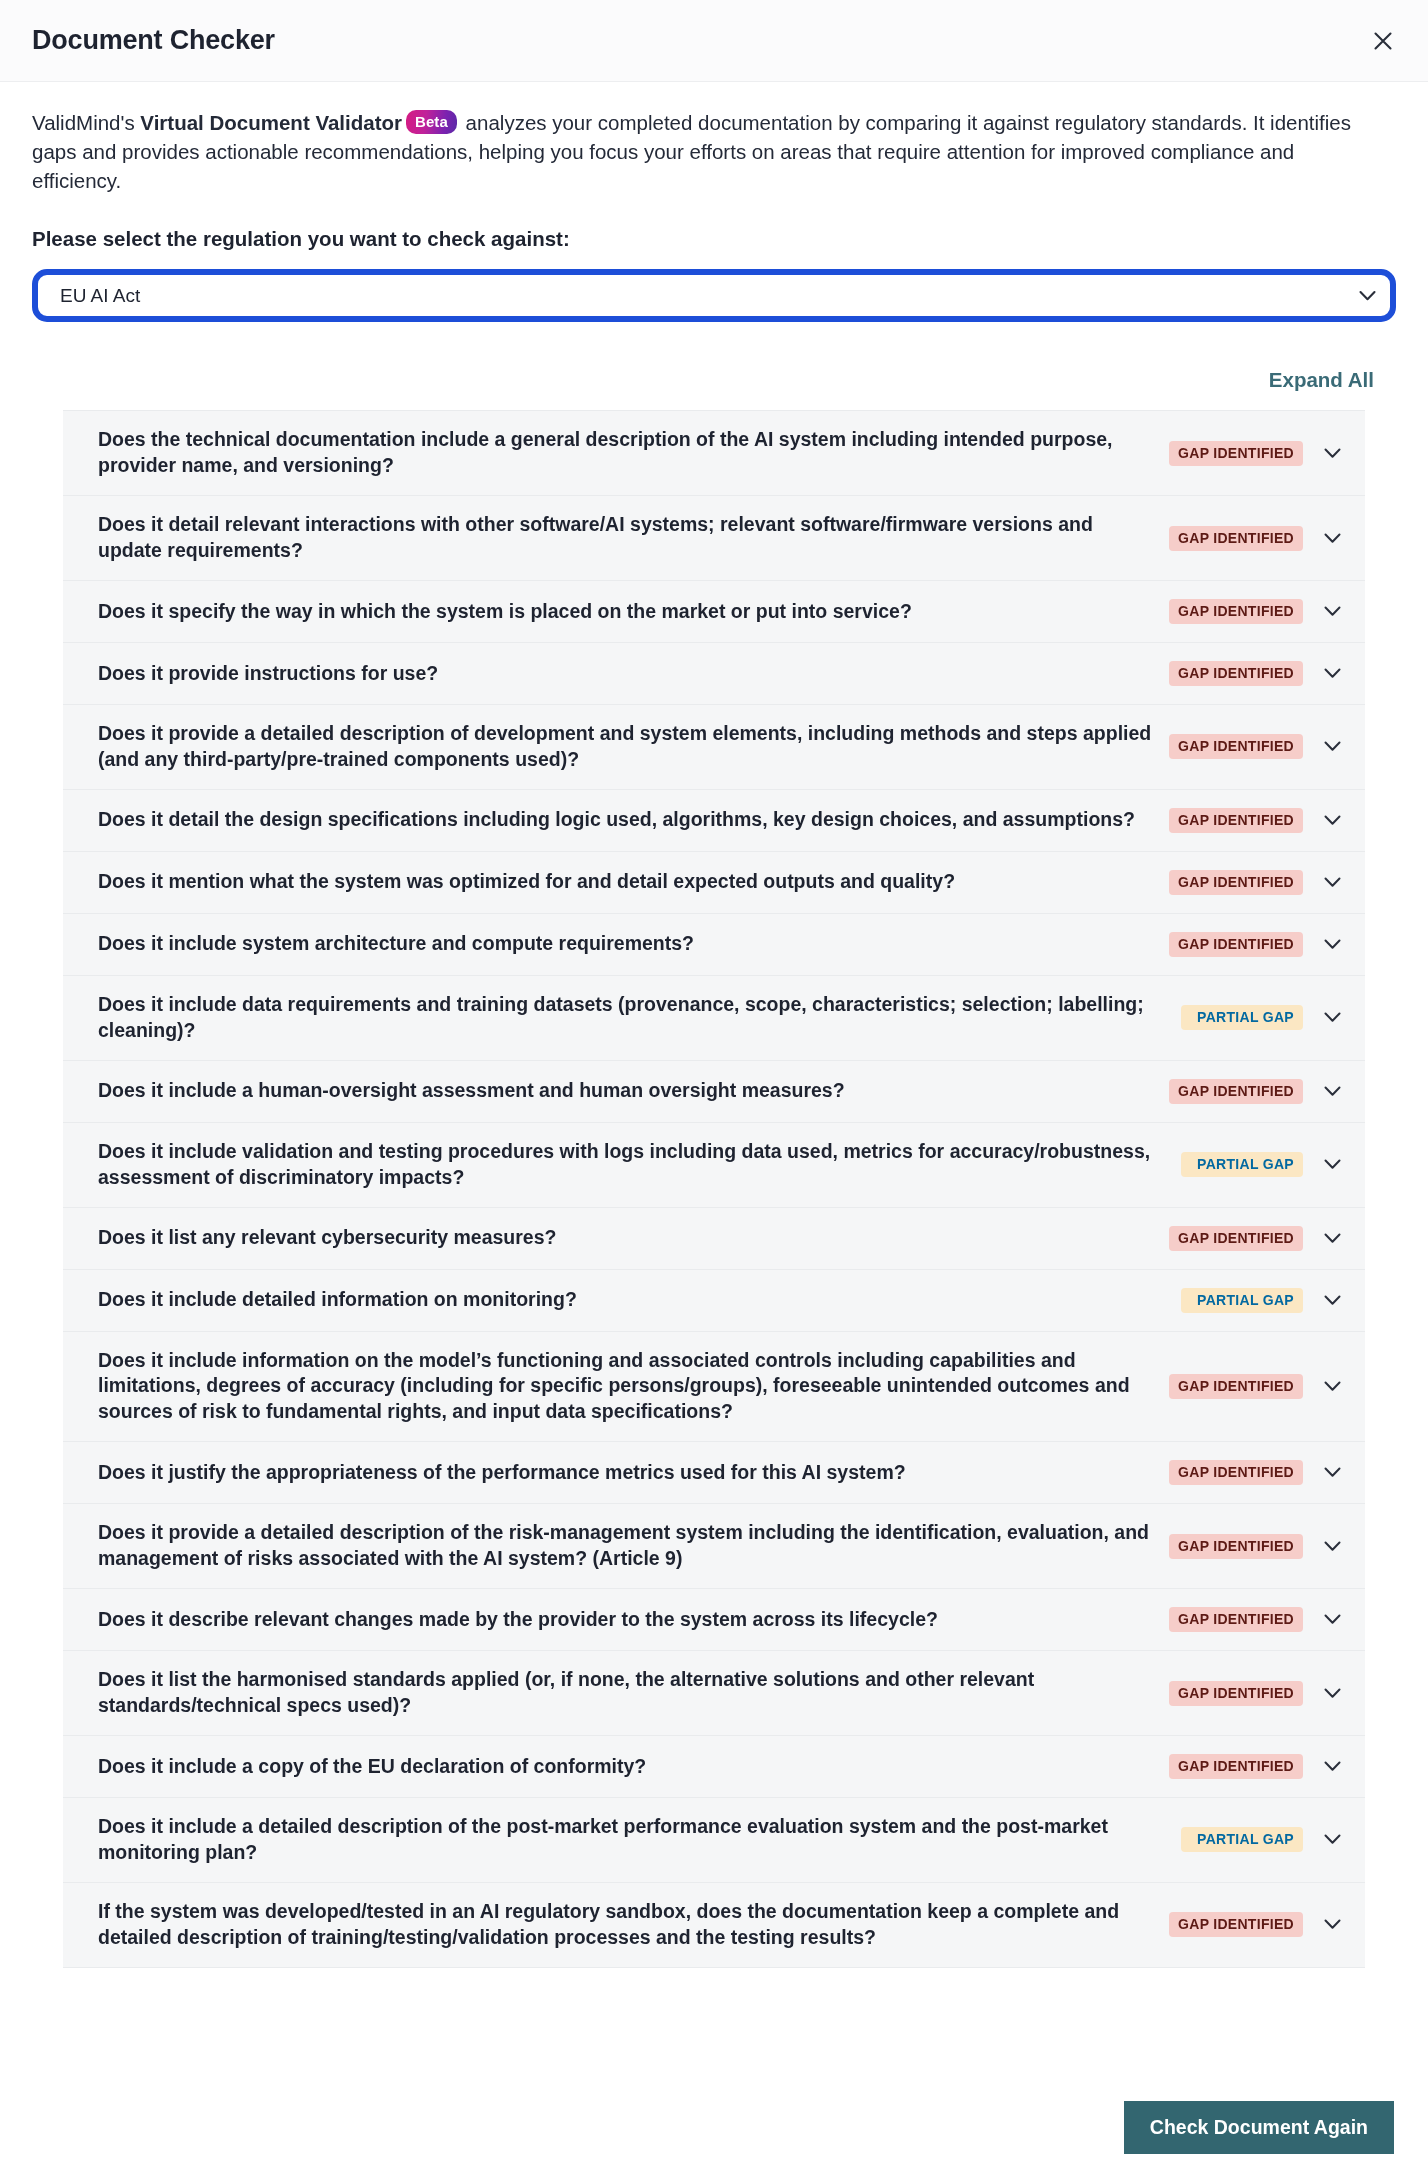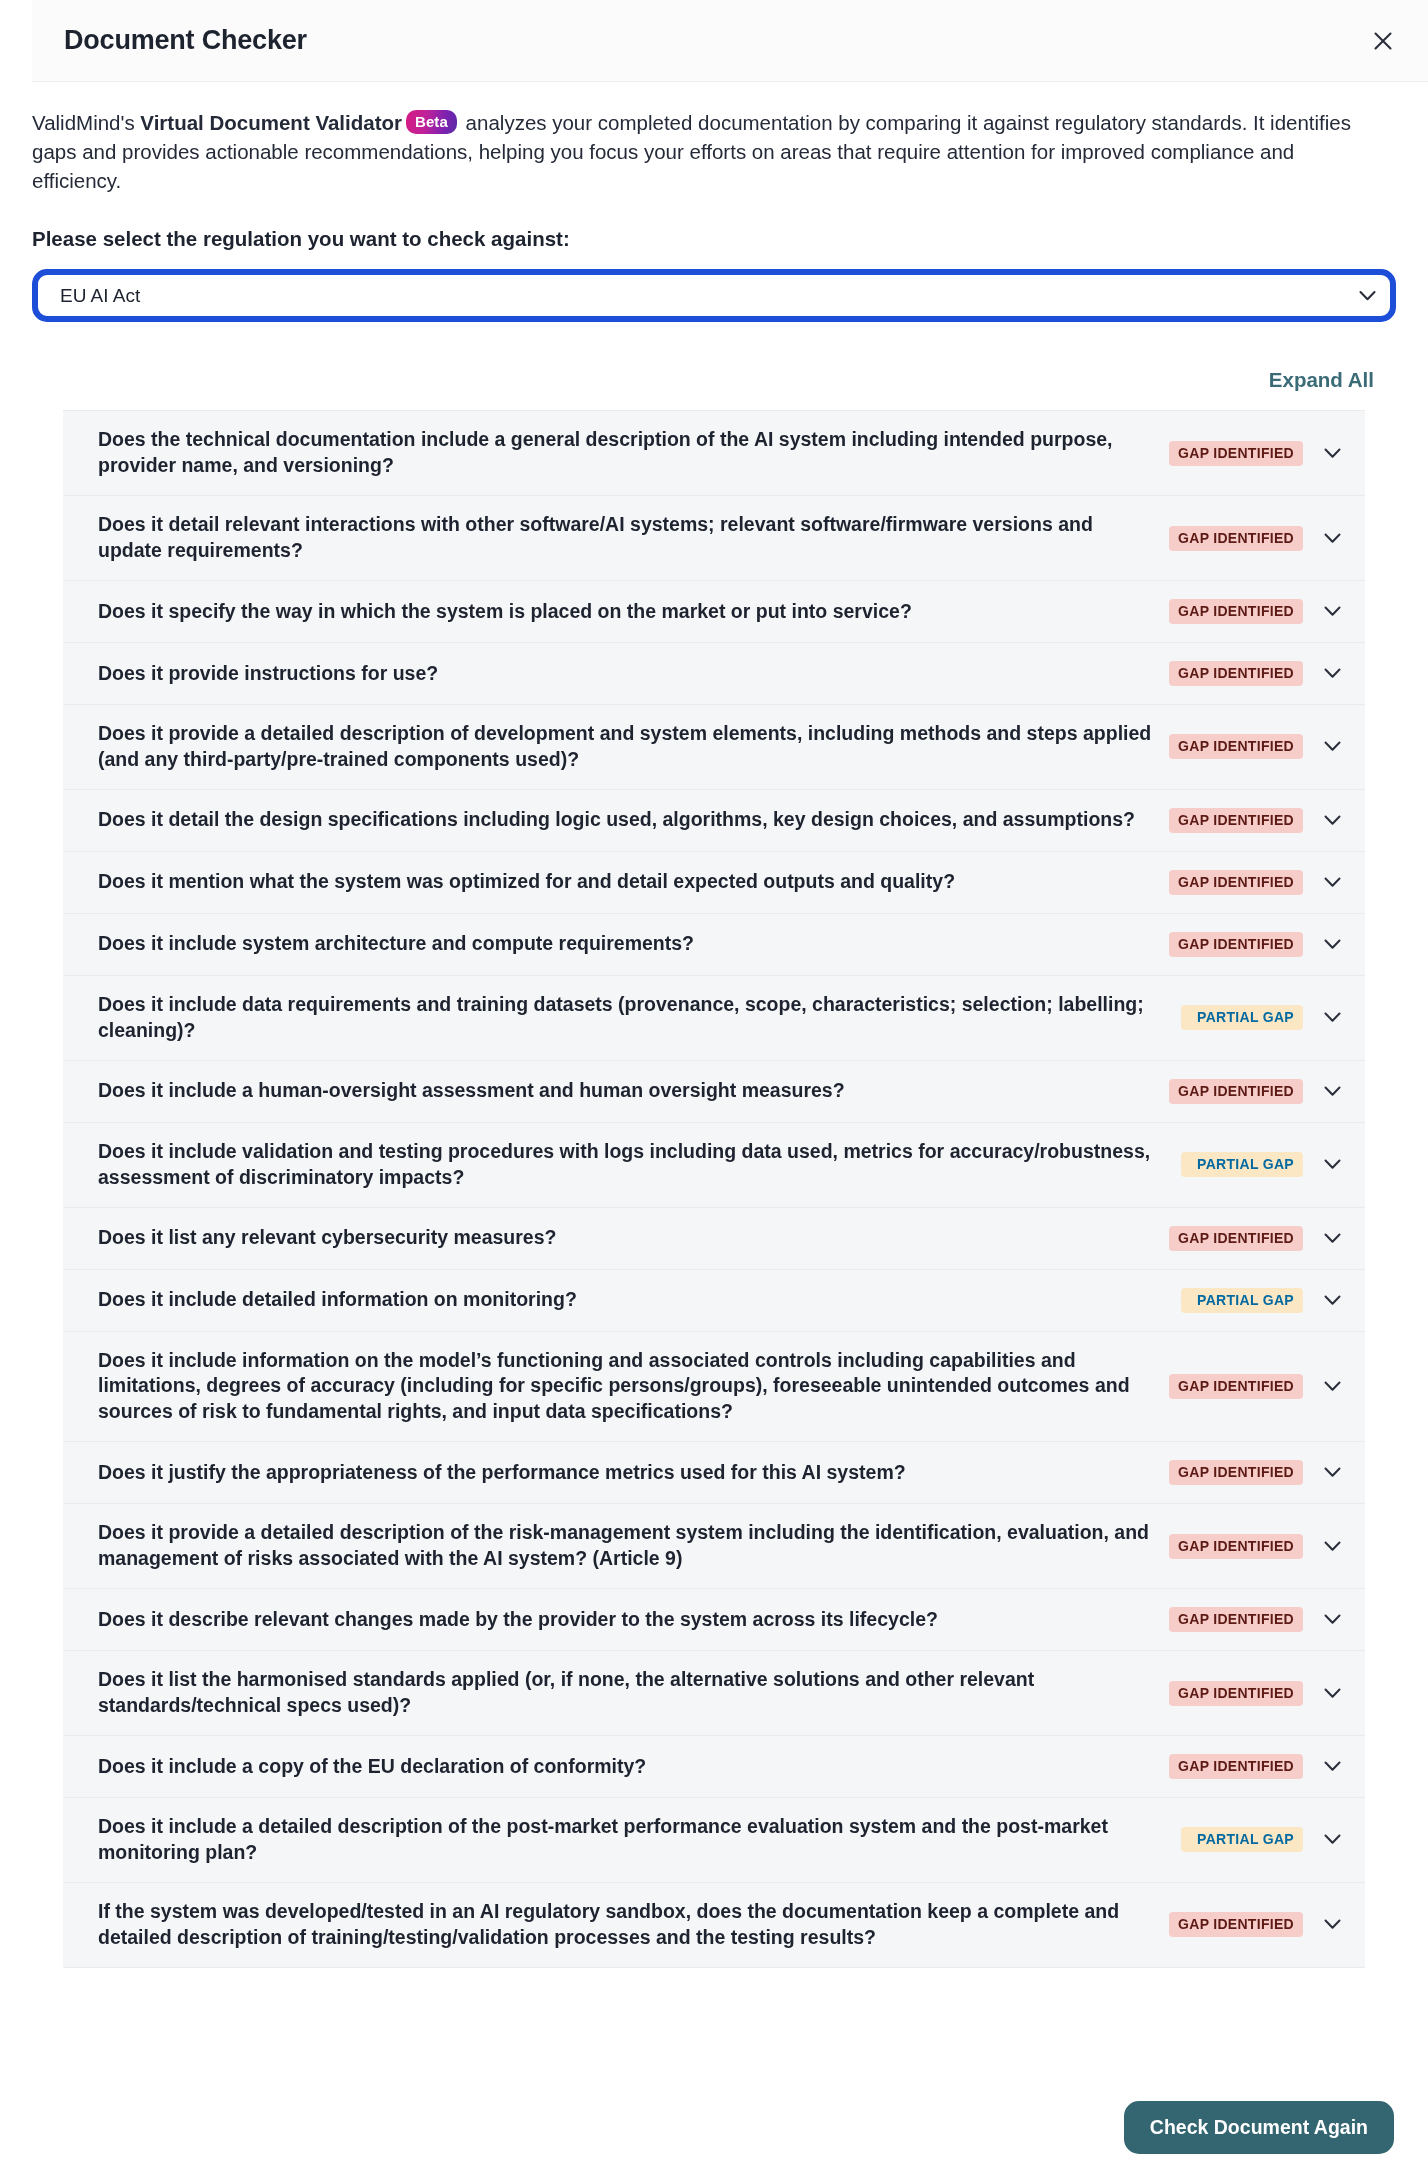--- a/index.html
+++ b/index.html
@@ -28,21 +28,20 @@
   
   .modal-header {
     height: 82px;
     min-height: 82px;
     background: #fbfbfc;
     border-bottom: 1px solid #edeef0;
     display: flex;
     align-items: center;
     padding: 0 34px 0 32px;
     position: relative;
-    margin-left: 32px;
   }
   .modal-title {
     font-size: 27px;
     font-weight: bold;
     letter-spacing: -0.2px;
     color: #1e2330;
   }
   .close-btn {
     position: absolute;
     right: 28px;
@@ -207,21 +206,21 @@
     justify-content: flex-end;
     background: #ffffff;
   }
   .check-btn {
     background: #336670;
     color: #ffffff;
     font-family: "Liberation Sans", sans-serif;
     font-size: 19.5px;
     font-weight: bold;
     border: none;
-    border-radius: 15px;
+    border-radius: 0;
     padding: 15px 26px;
     cursor: pointer;
   }
 </style>
 </head>
 <body>
 
 <div class="modal">
 
   <div class="modal-header">

